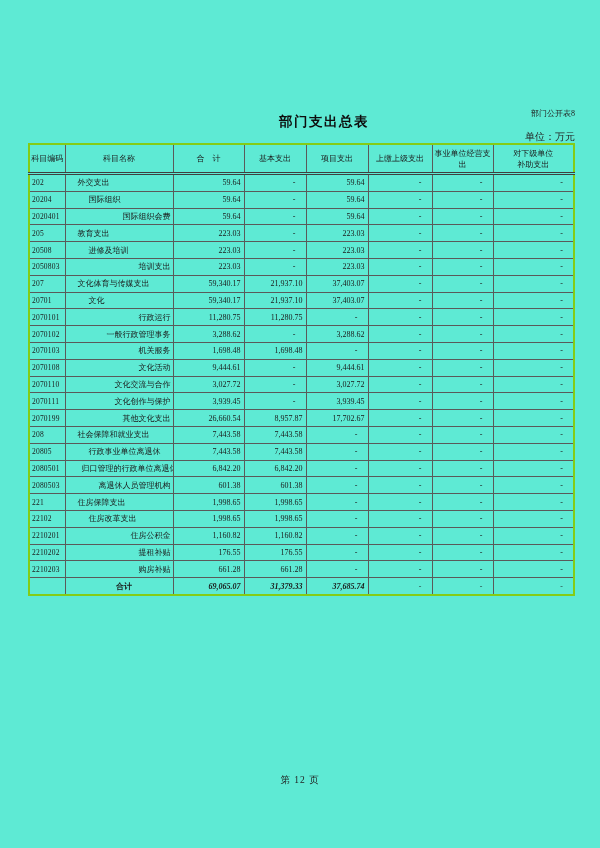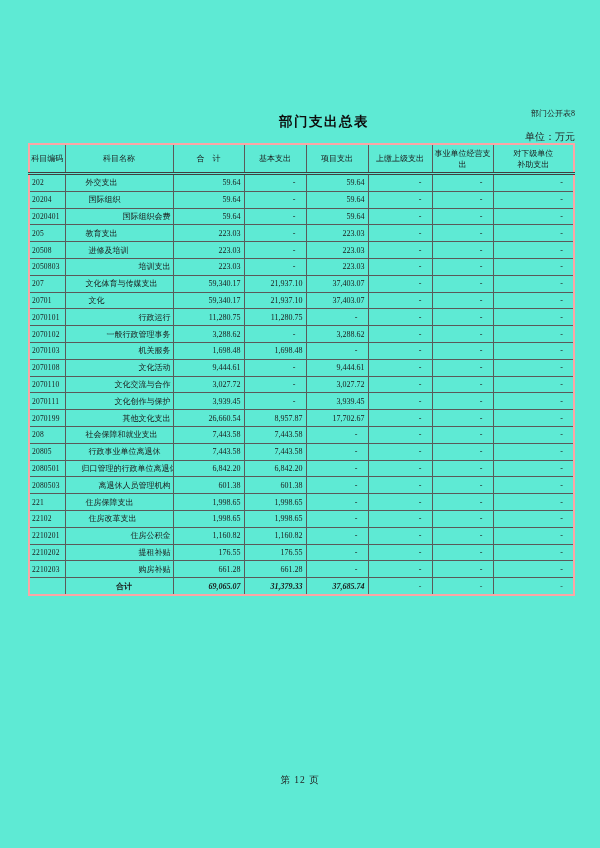--- a/index.html
+++ b/index.html
@@ -12,35 +12,35 @@
   .ref-label{position:absolute;top:108px;right:25px;font-size:8px;color:#222;}
   .doc-title{
     position:absolute;top:113px;left:0;right:0;text-align:center;
     font-family:"Liberation Sans","DejaVu Sans",sans-serif;
     font-weight:700;font-size:13.5px;letter-spacing:1.5px;color:#0d0d0d;padding-left:48px;
   }
   .unit-label{position:absolute;top:130px;right:25px;font-size:10px;color:#222;}
   table.exp{
     position:absolute;top:143px;left:28px;width:545px;
     border-collapse:collapse;table-layout:fixed;
-    border:2px solid #fca5a5;
+    border:2px solid #84cc16;
   }
   .exp th,.exp td{border:1px solid #5a5a5a;}
   .exp th{
     font-weight:normal;font-size:8px;height:27px;padding:0 1px;
     text-align:center;vertical-align:middle;white-space:pre-line;
     border-bottom:3px double #3f3f3f;color:#1a1a1a;
   }
   .exp td{
     font-size:8px;height:15.8px;padding:0 2px;vertical-align:middle;
     overflow:hidden;white-space:nowrap;color:#1a1a1a;
   }
   td.code{text-align:left;padding-left:2px;font-size:7.5px;letter-spacing:.2px;margin-top:16px;}
   td.name{text-align:left;}
-  td.name.lvl1{padding-left:20px;}
+  td.name.lvl1{padding-left:12px;}
   td.name.lvl2{padding-left:23px;}
   td.name.lvl3{padding-left:16px;text-align:right;}
   td.val{text-align:right;padding-right:3px;font-variant-numeric:tabular-nums;}
   td.val.dash{padding-right:10px;}
   tr.total td{font-weight:bold;}
   tr.total td.name{text-align:center;padding-left:12px;}
   tr.total td.val{font-style:italic;}
   .page-footer{
     position:absolute;top:774px;left:0;right:0;text-align:center;
     font-size:9.5px;color:#222;letter-spacing:1px;

